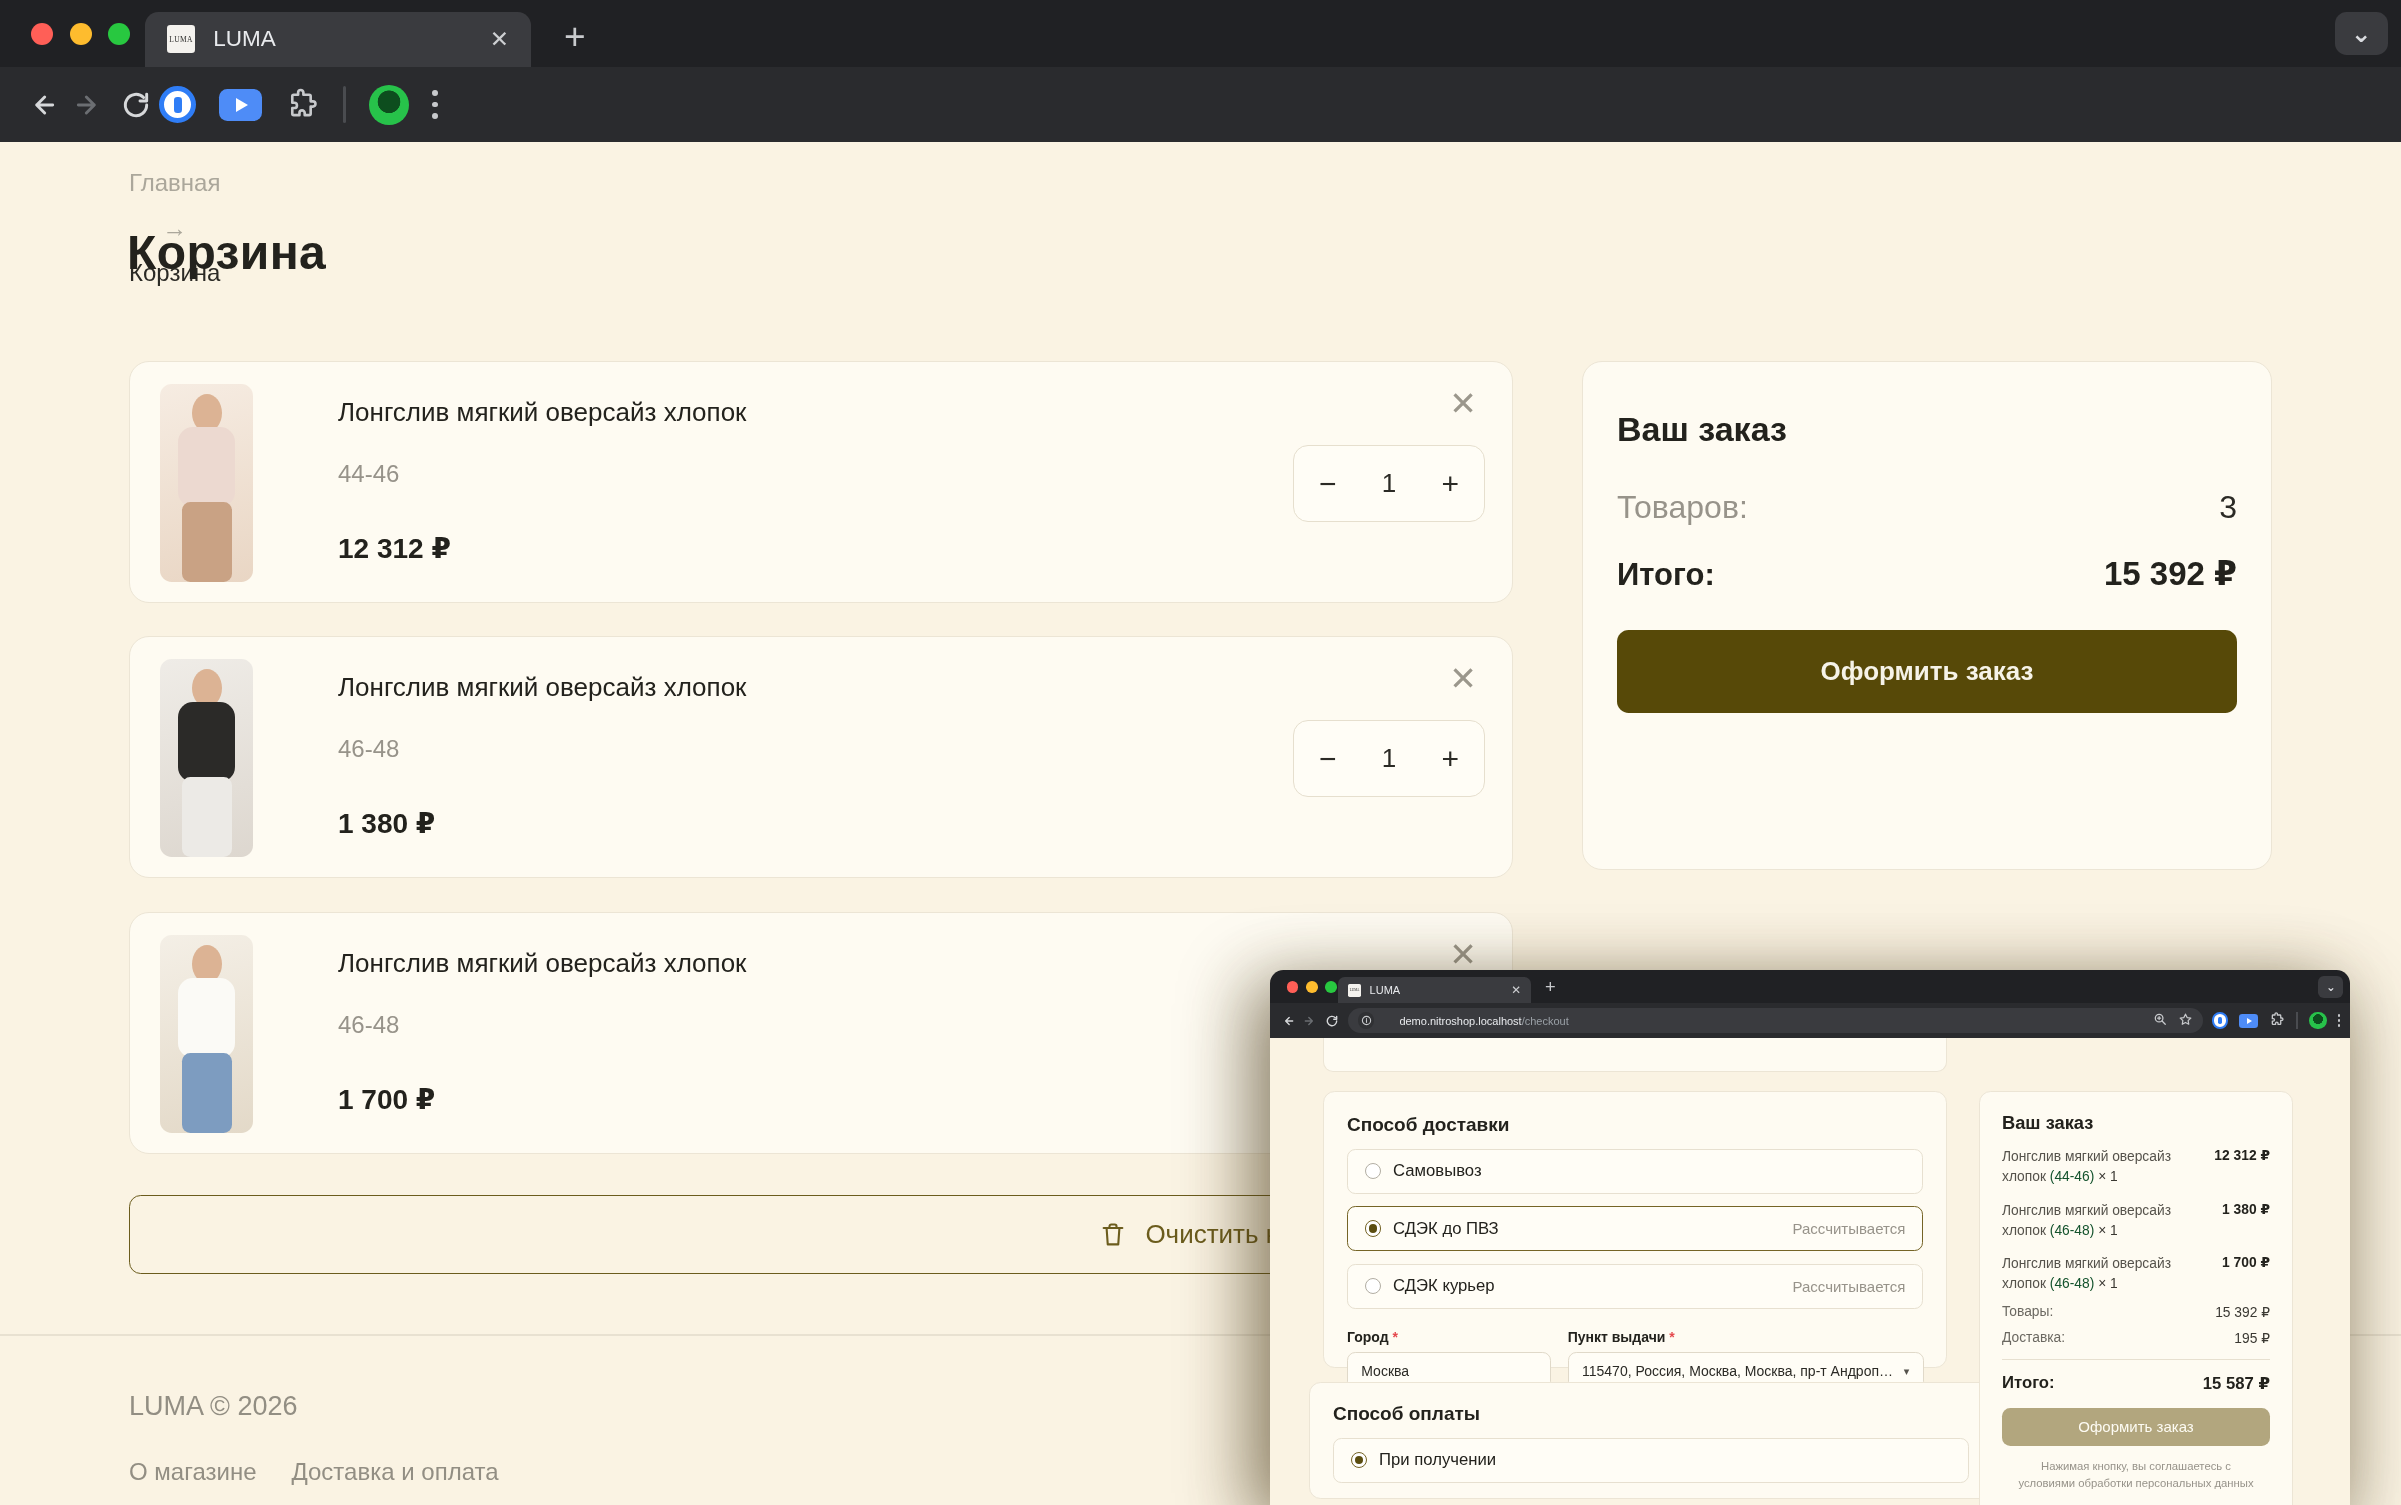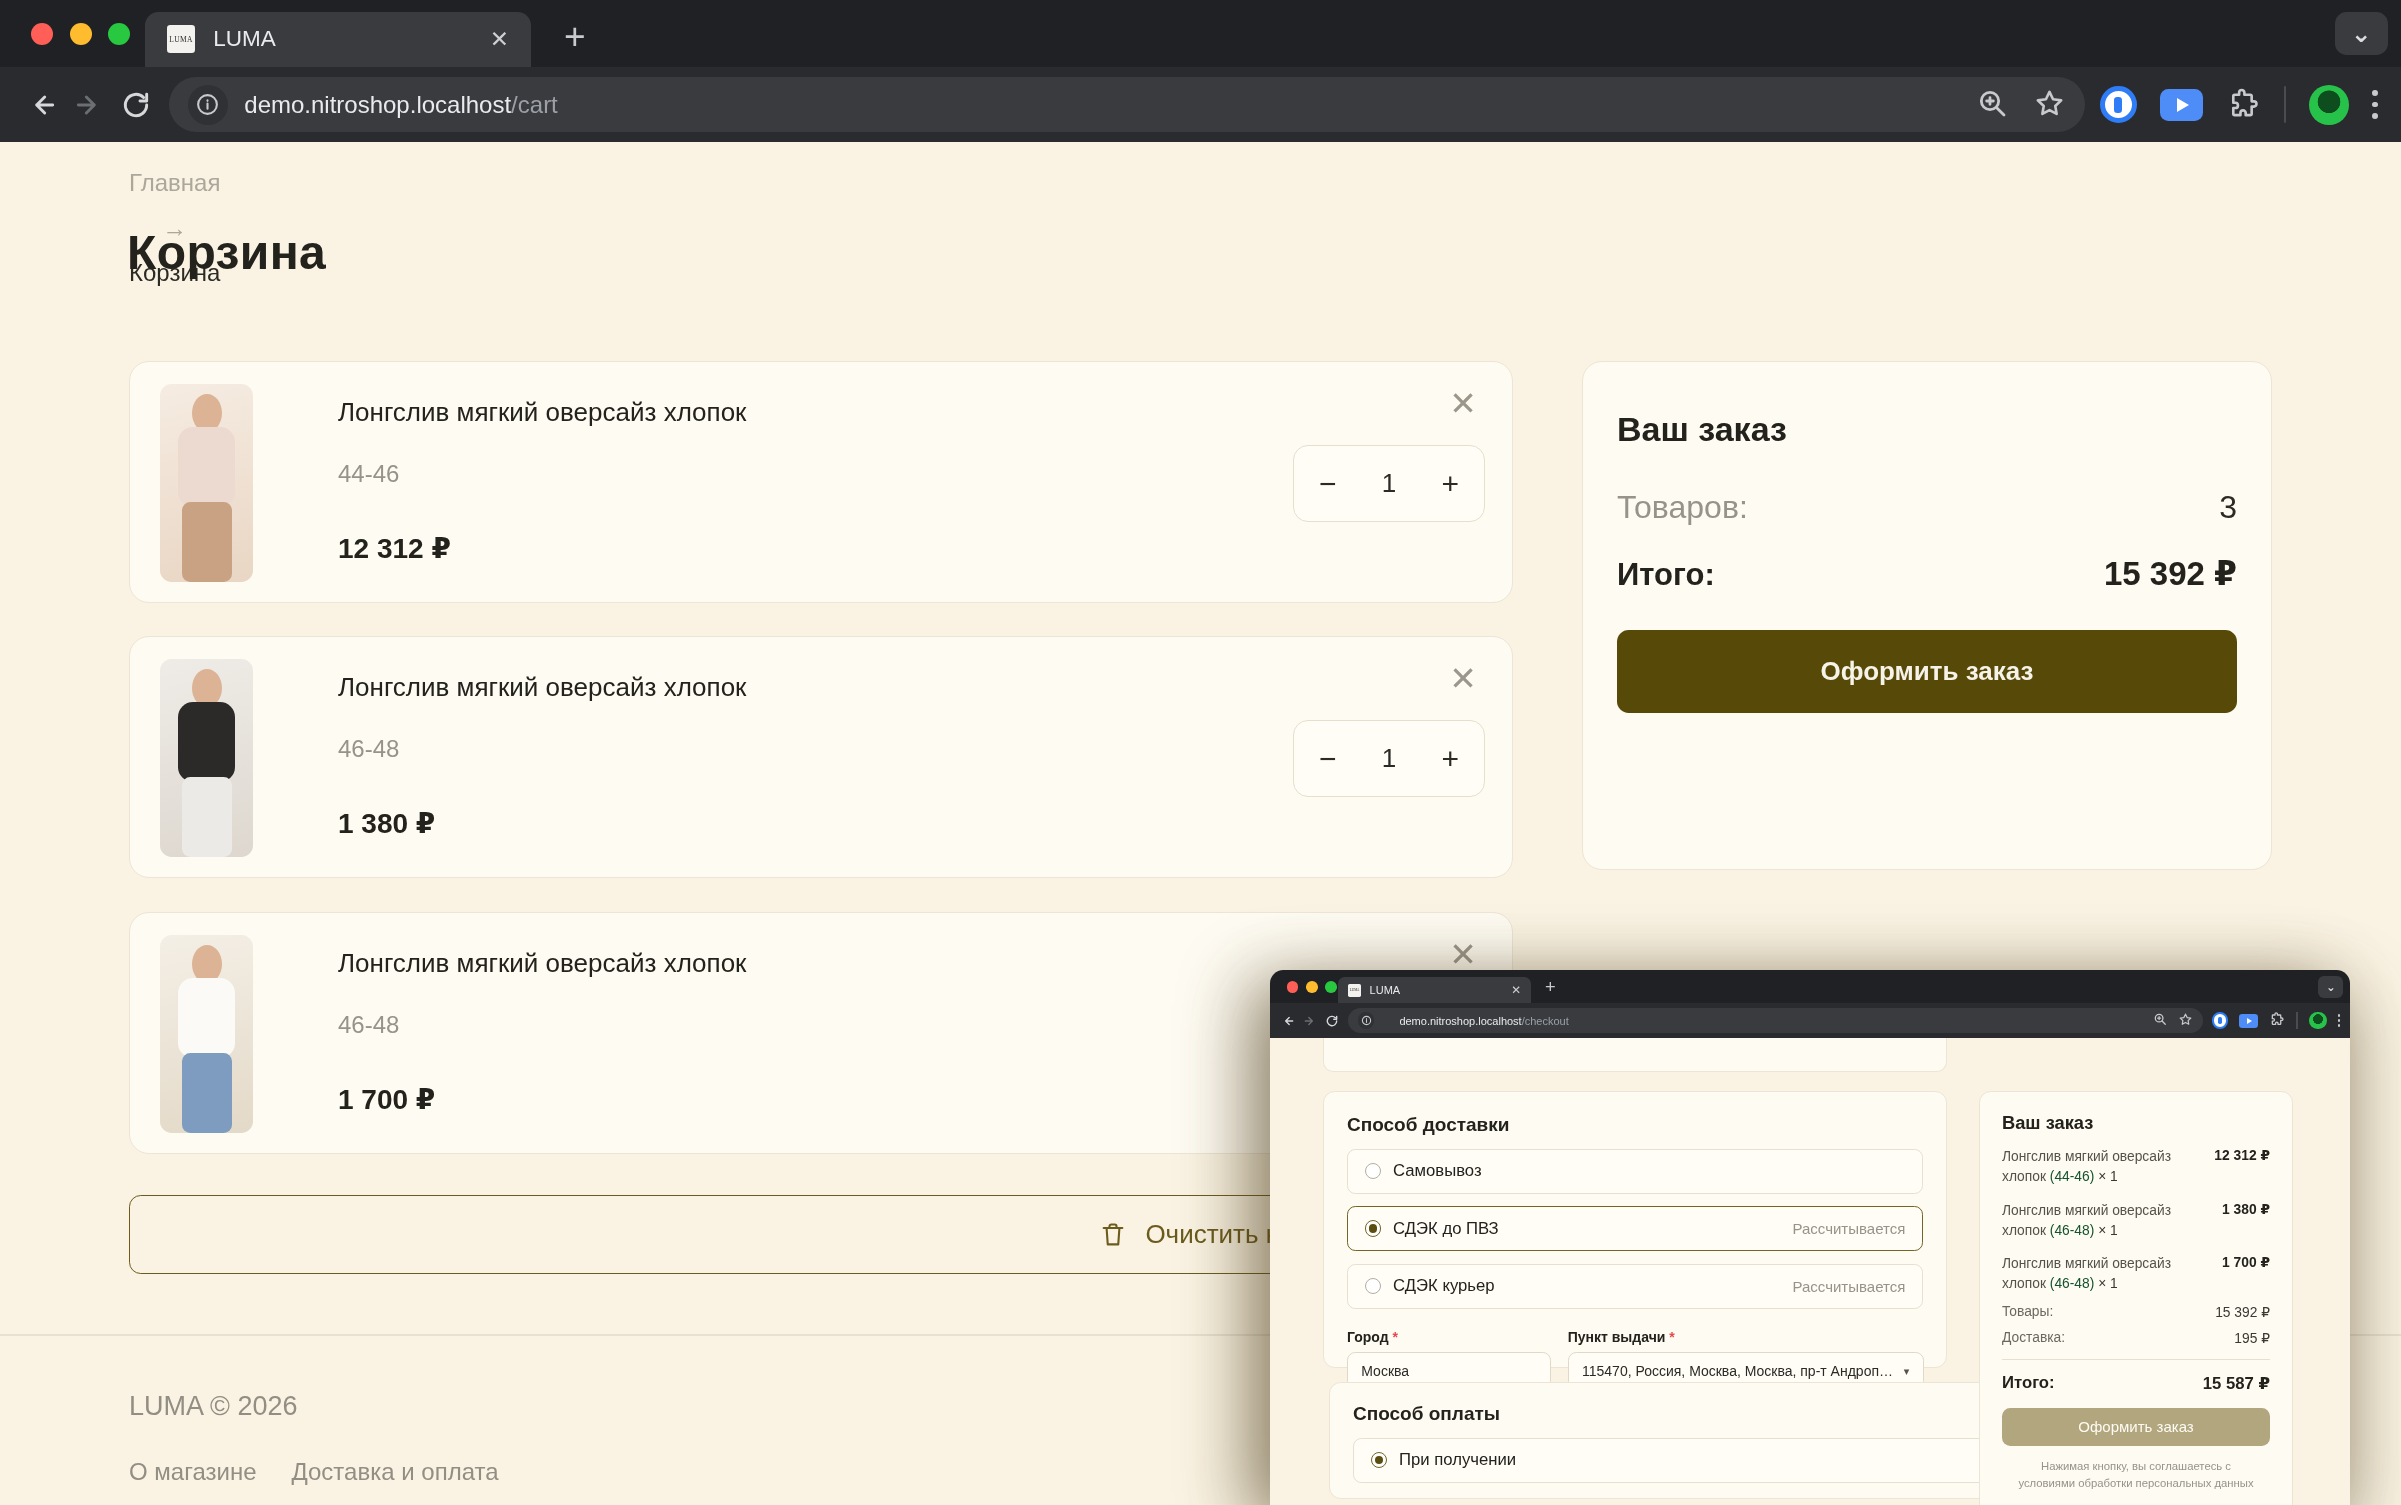--- a/index.html
+++ b/index.html
@@ -158,21 +158,21 @@
   .fields{display:flex;gap:16.7px;margin-top:20px;}
   .field .flabel{font-size:14px;font-weight:700;color:var(--ink);}
   .field .req{color:var(--red);}
   .fbox{margin-top:7.5px;height:38px;background:#fffdf6;border:1.3px solid #e0d9c9;border-radius:8.3px;box-sizing:border-box;
         display:flex;align-items:center;padding:0 13.3px;font-size:14px;color:#2b2a25;}
   .fbox input{border:none;outline:none;background:transparent;font:inherit;color:inherit;width:100%;padding:0;}
   .city-box{width:204px;}
   .pickup-box{width:356px;justify-content:space-between;gap:8.3px;}
   .pickup-box .pv{white-space:nowrap;overflow:hidden;text-overflow:ellipsis;}
   .caret{font-size:11px;color:#55534c;flex:none;}
-  .payment-card{left:59px;top:344px;width:684px;height:117px;padding:20px 23px;}
+  .payment-card{left:39px;top:344px;width:684px;height:117px;padding:20px 23px;}
 
   .ov-summary{left:709px;top:53px;width:314px;height:456px;padding:20px 22px;}
   .ov-sum-title{font-size:18.3px;font-weight:700;color:var(--ink);}
   .ov-item{display:flex;justify-content:space-between;gap:11.7px;margin-top:13.3px;}
   .ov-item .nm{font-size:13.8px;color:#55524b;line-height:1.45;}
   .ov-item .nm .var{color:#14532d;} .ov-item .nm .qty{color:#3a3832;}
   .ov-item .pr{font-size:13.8px;font-weight:700;color:var(--ink);white-space:nowrap;}
   .ov-mini{display:flex;justify-content:space-between;margin-top:10px;font-size:13.8px;}
   .ov-mini .l{color:#6b6861;} .ov-mini .v{color:#3a3832;}
   .ov-div{height:0.8px;background:#e7e0d0;margin-top:13.3px;}
@@ -214,42 +214,20 @@
         <svg viewBox="0 0 24 24" fill="none" stroke="#6b6e72" stroke-width="2.2" stroke-linecap="round" stroke-linejoin="round">
             <path d="M10 6l6 6-6 6M16 12H4"></path>
           </svg>
       </span>
       <span class="nav-ic">
         <svg viewBox="0 0 24 24" fill="none" stroke="#d6d8da" stroke-width="2.2" stroke-linecap="round" stroke-linejoin="round">
             <path d="M20 12a8 8 0 1 1-2.3-5.6"></path>
             <path d="M20 4v5h-5" fill="none"></path>
           </svg>
       </span>
-      <div class="addressbar">
-        <span class="info-circle">
-          <svg viewBox="0 0 24 24" width="25" height="25" fill="none" stroke="#c7c9cc" stroke-width="2">
-              <circle cx="12" cy="12" r="9"></circle>
-              <path d="M12 8v.5M12 11v5" stroke-linecap="round"></path>
-            </svg>
-        </span>
-        <span class="url"><span class="host">demo.nitroshop.localhost</span><span class="path">/cart</span></span>
-        <span class="pill-right">
-          <span>
-            <svg viewBox="0 0 24 24" width="32" height="32" fill="none" stroke="#c7c9cc" stroke-width="2.1" stroke-linecap="round">
-                <circle cx="10.5" cy="10.5" r="6.5"></circle>
-                <path d="M15.5 15.5L21 21M8 10.5h5M10.5 8v5"></path>
-              </svg>
-          </span>
-          <span>
-            <svg viewBox="0 0 24 24" width="33" height="33" fill="none" stroke="#c7c9cc" stroke-width="1.9" stroke-linejoin="round">
-                <path d="M12 3.5l2.6 5.4 5.9.8-4.3 4.1 1 5.8-5.2-2.8-5.2 2.8 1-5.8L3.5 9.7l5.9-.8z"></path>
-              </svg>
-          </span>
-        </span>
-      </div>
       <div class="actions">
         <span class="onepass">
             <i></i>
           </span>
         <span class="playbtn">
             <i></i>
           </span>
         <span>
           <svg viewBox="0 0 24 24" width="35" height="35" fill="none" stroke="#c7c9cc" stroke-width="1.8" stroke-linejoin="round">
               <path d="M9 4.5A1.8 1.8 0 0 1 12.6 4.5V6h4a1 1 0 0 1 1 1v3.5h1.5a1.8 1.8 0 0 1 0 3.6H17.6V19a1 1 0 0 1-1 1h-3.1v-1.5a1.8 1.8 0 0 0-3.6 0V20H6a1 1 0 0 1-1-1v-3.9h1.4a1.8 1.8 0 0 0 0-3.6H5V7a1 1 0 0 1 1-1h3z"></path>

